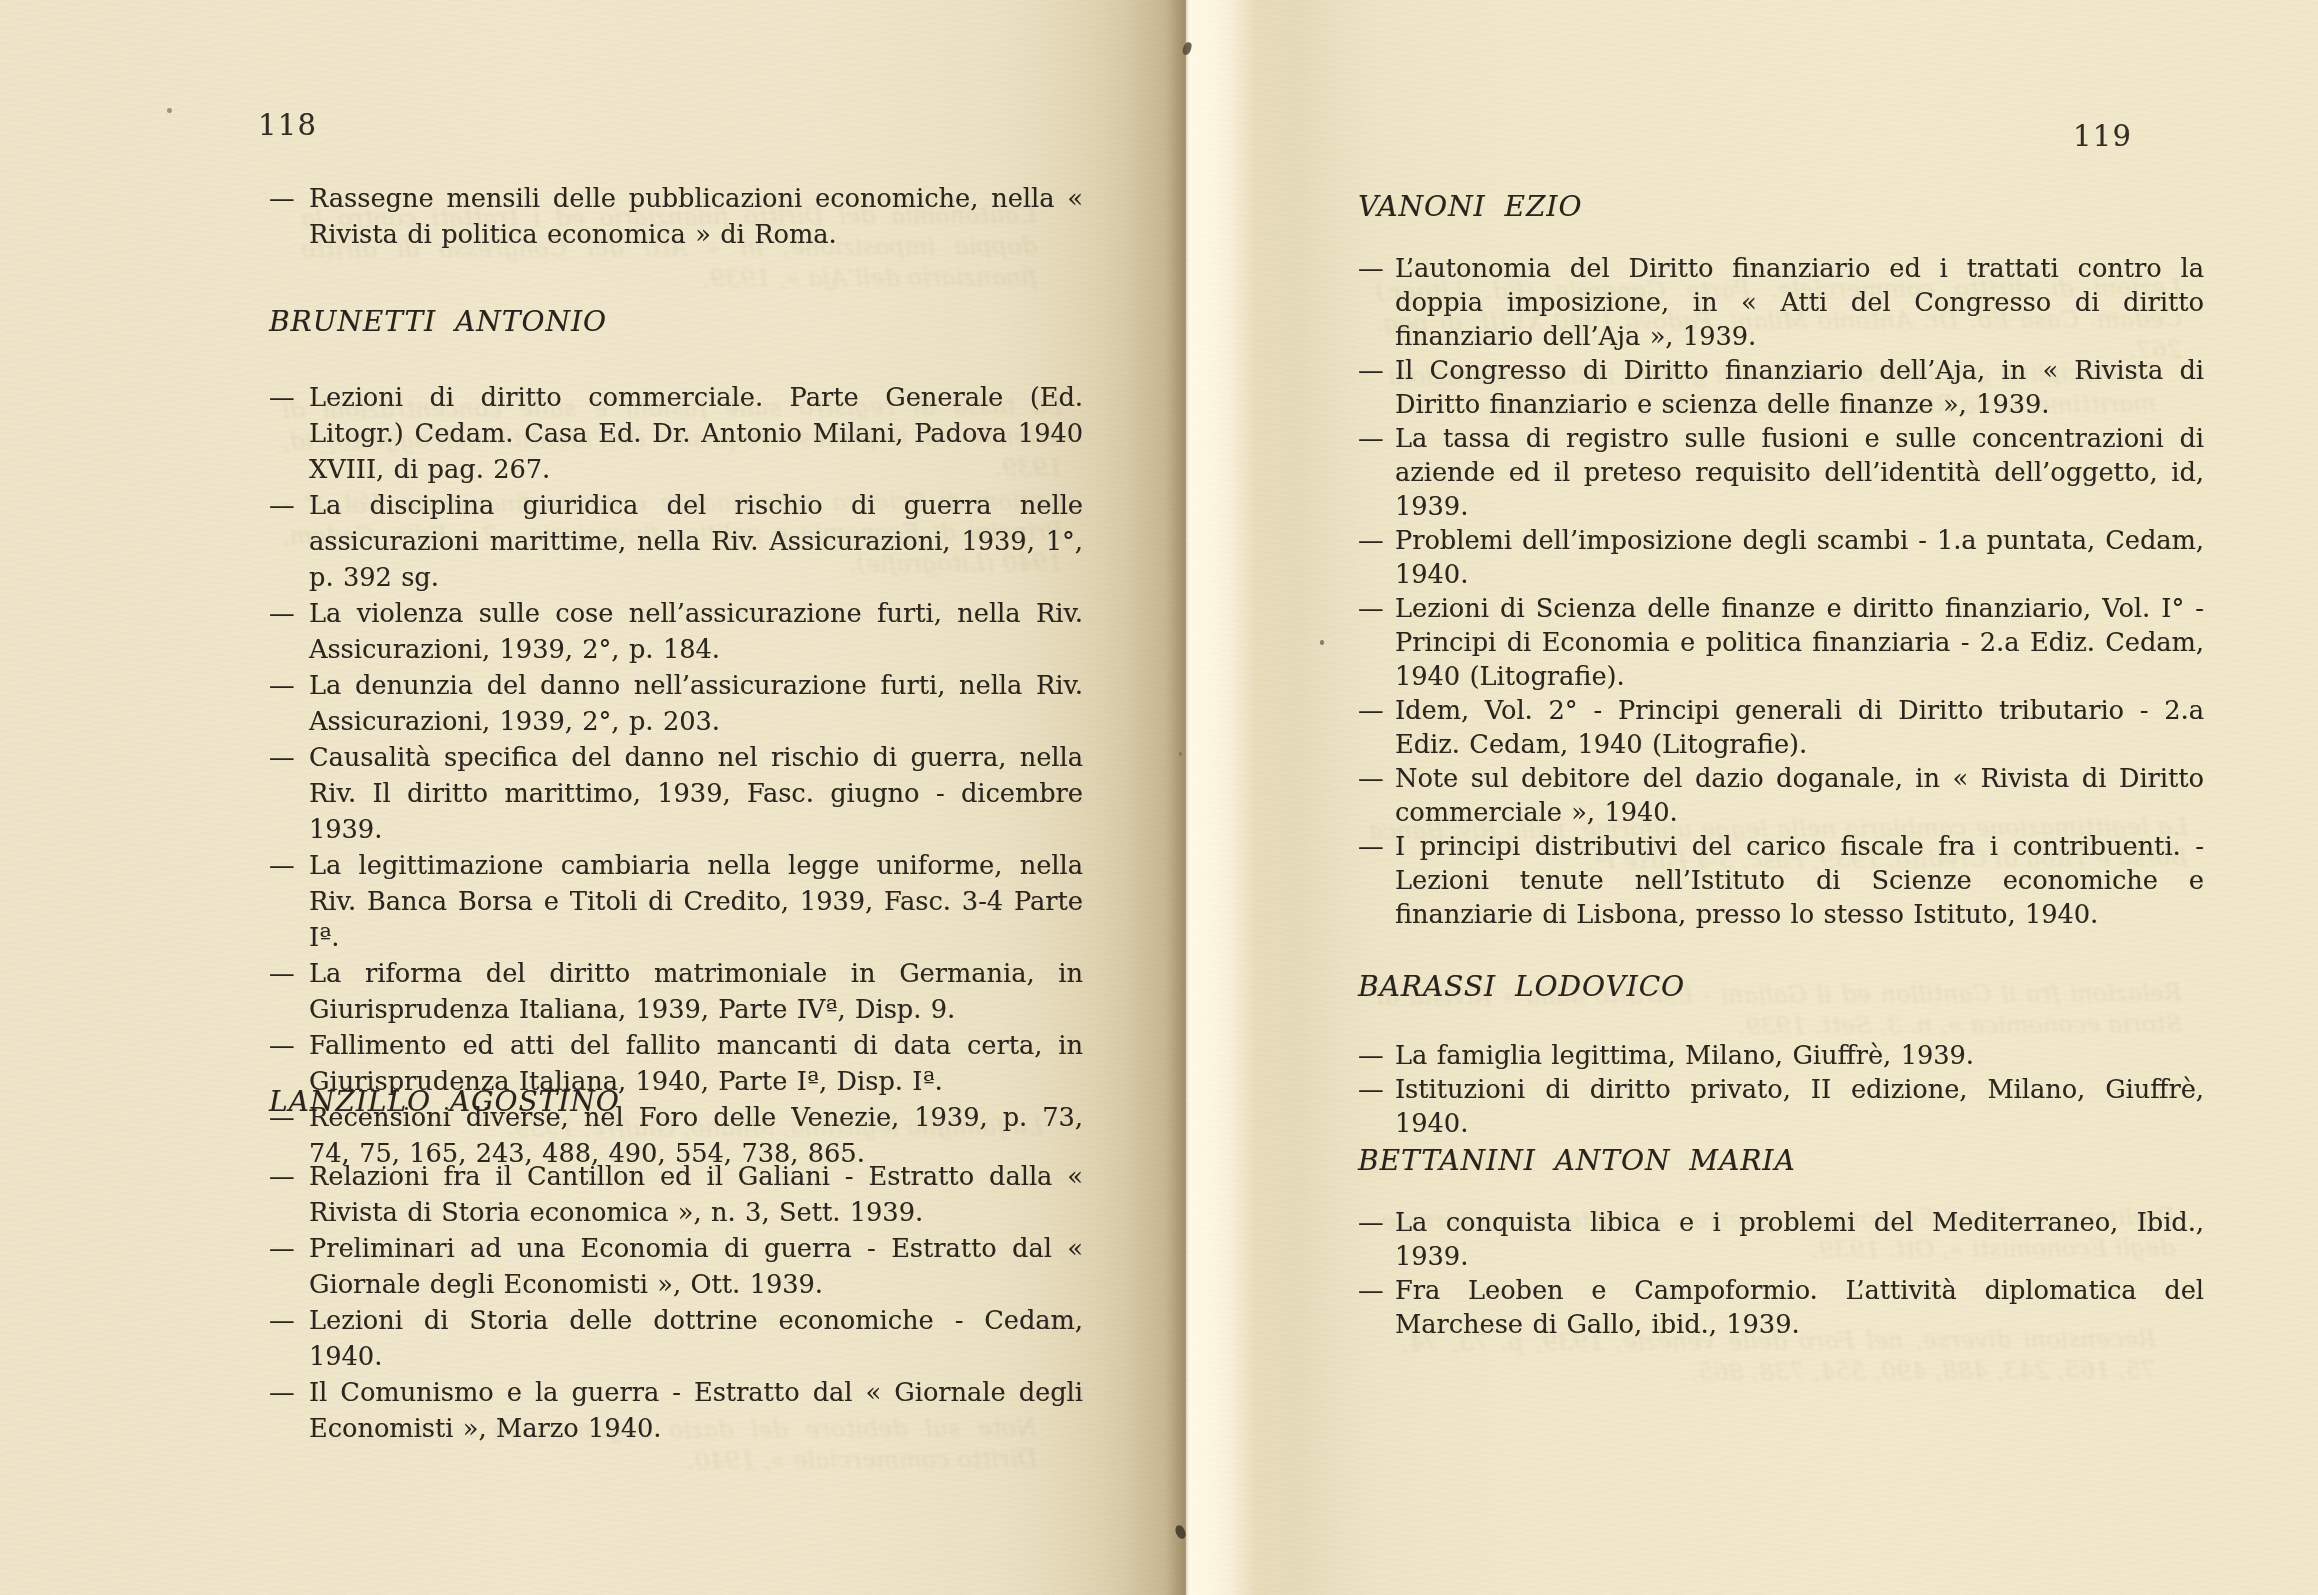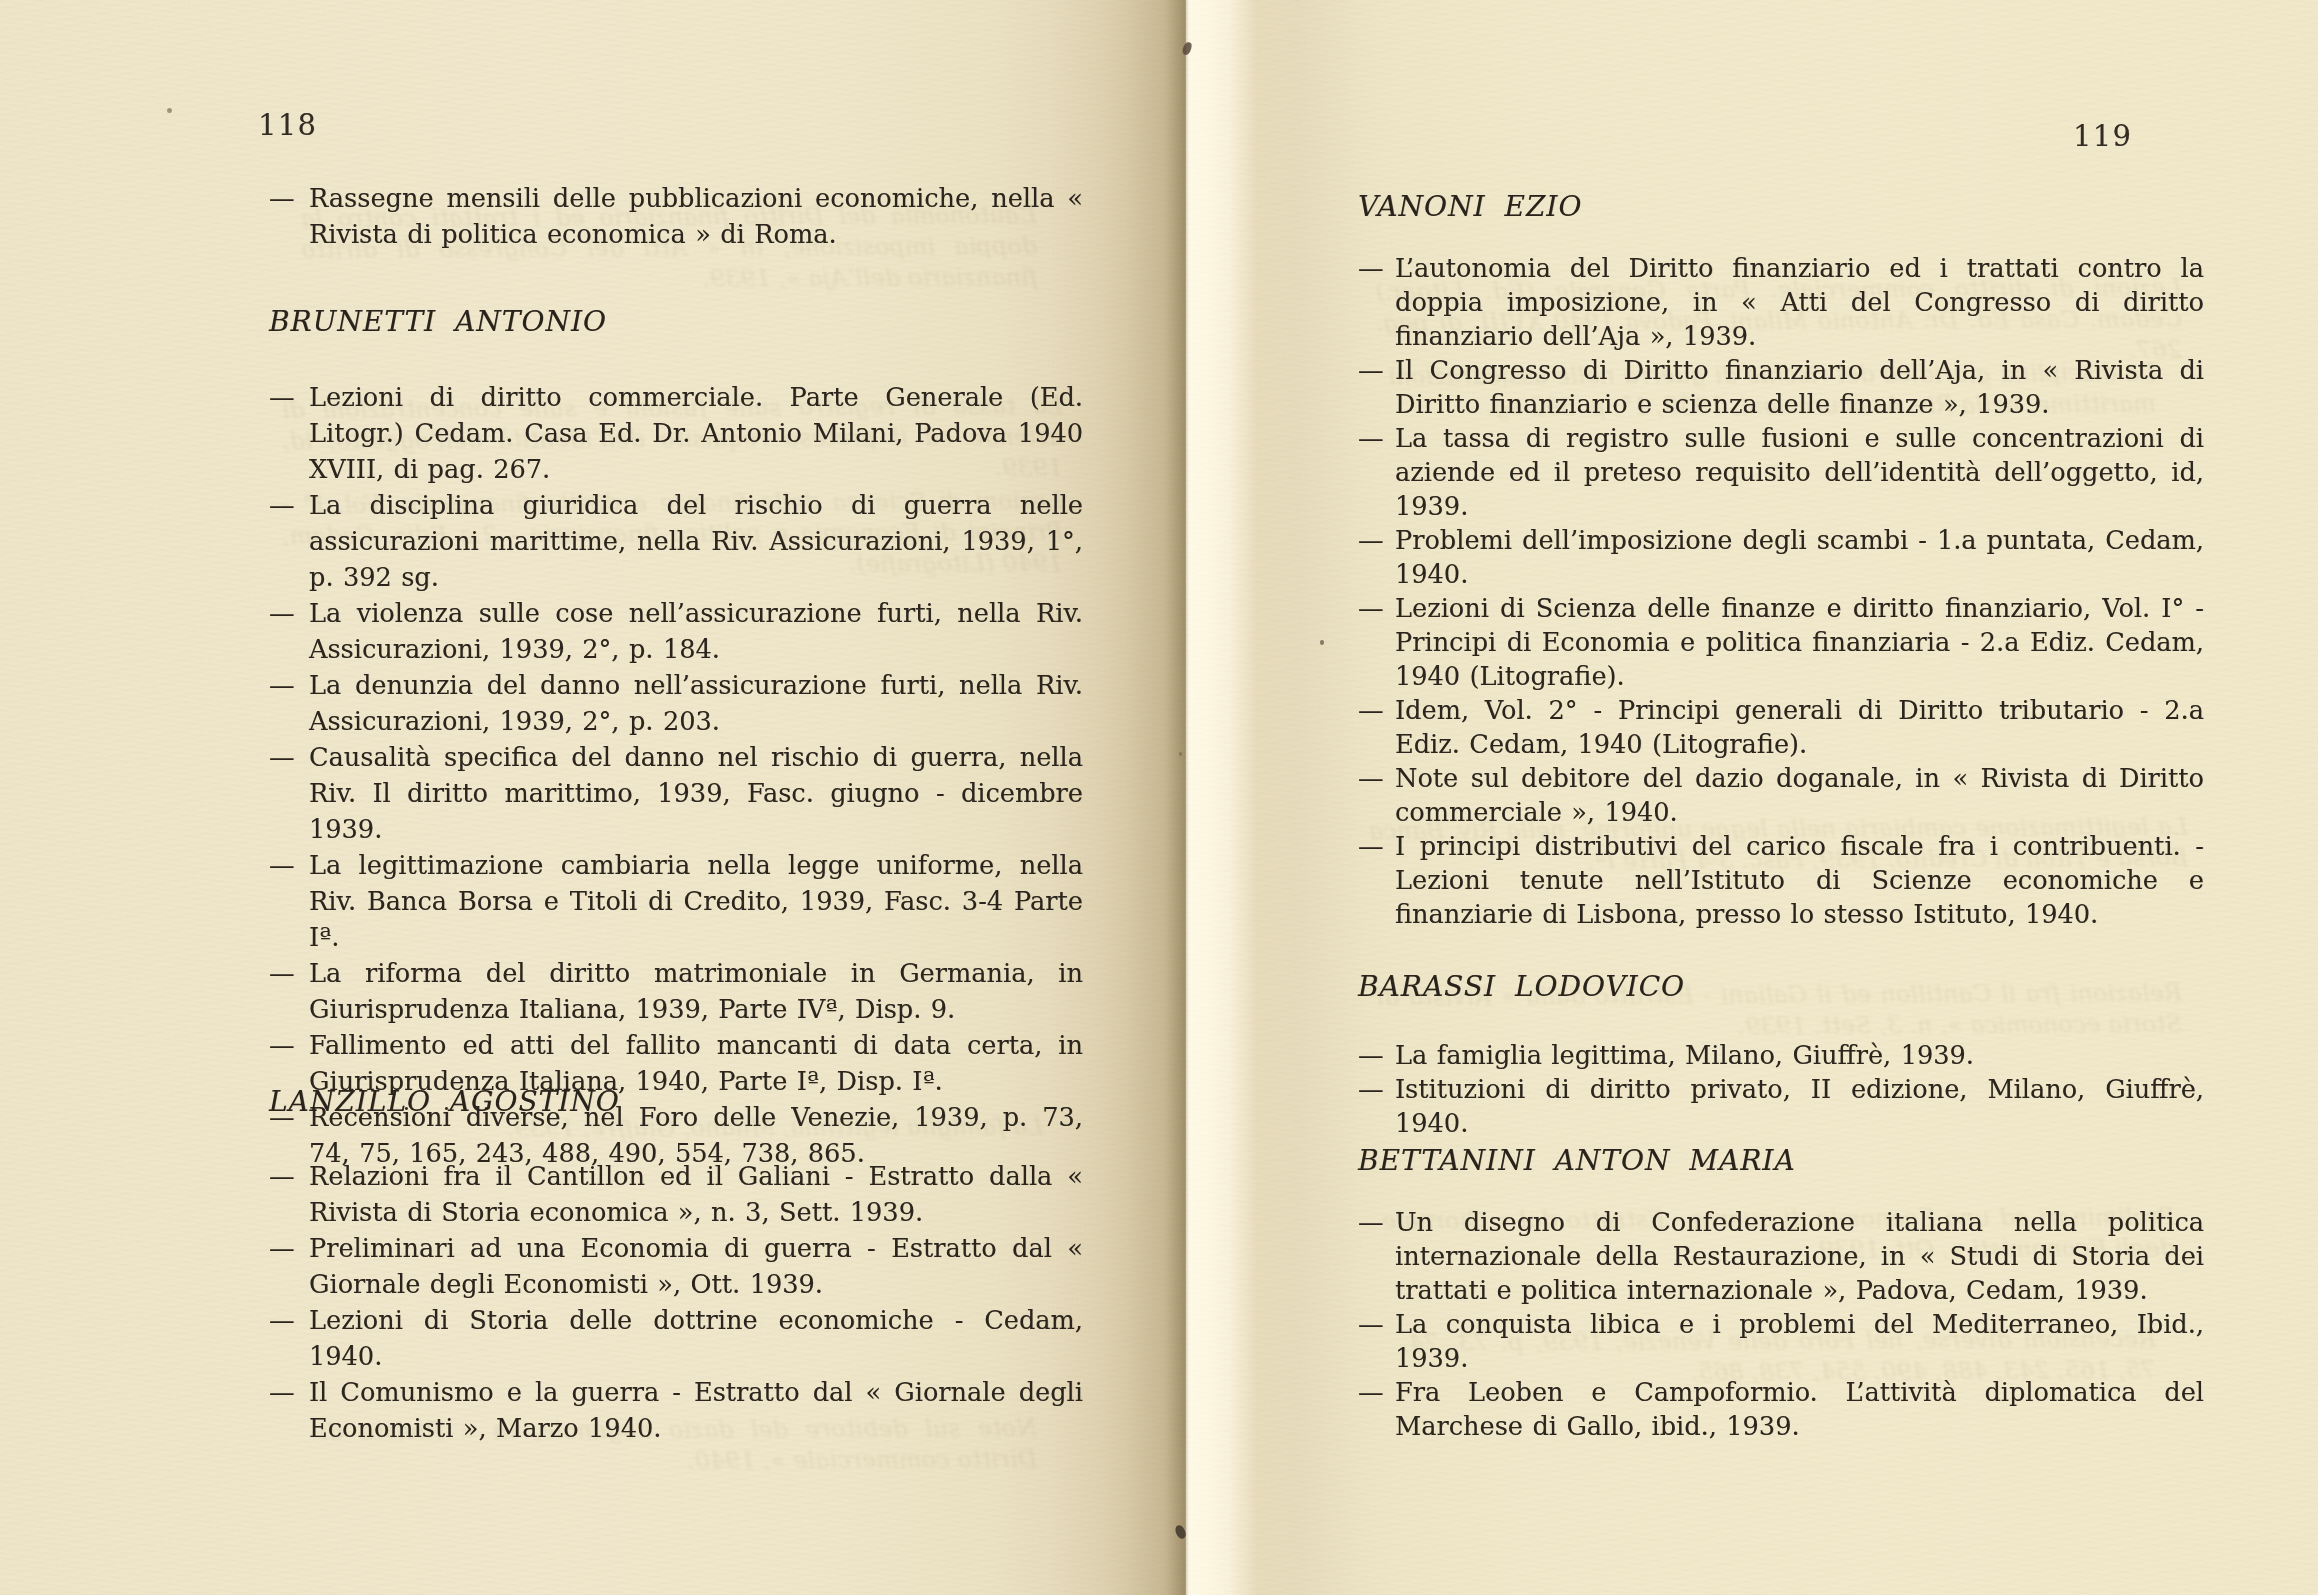--- a/index.html
+++ b/index.html
@@ -147,21 +147,20 @@
         <div class="entry"><span class="marker">—</span><span class="seg-i">Note sul debitore del dazio doganale</span><span class="seg-r">, in « Rivista di Diritto commerciale », 1940.</span></div>
         <div class="entry"><span class="marker">—</span><span class="seg-i">I principi distributivi del carico fiscale fra i contribuenti</span><span class="seg-r">. - Lezioni tenute nell’Istituto di Scienze economiche e finanziarie di Lisbona, presso lo stesso Istituto, 1940.</span></div>
       </div>
       <div class="heading" style="left: 1358px; top: 971px;">BARASSI LODOVICO</div>
       <div class="entries col-right" style="left: 1358px; top: 1038px; width: 846px;">
         <div class="entry"><span class="marker">—</span><span class="seg-i">La famiglia legittima</span><span class="seg-r">, Milano, Giuffrè, 1939.</span></div>
         <div class="entry"><span class="marker">—</span><span class="seg-i">Istituzioni di diritto privato</span><span class="seg-r">, II edizione, Milano, Giuffrè, 1940.</span></div>
       </div>
       <div class="heading" style="left: 1358px; top: 1145px;">BETTANINI ANTON MARIA</div>
       <div class="entries col-right" style="left: 1358px; top: 1205px; width: 846px;">
-        <div class="entry"><span class="marker">—</span><span class="seg-i">Un disegno di Confederazione italiana nella politica internazionale della Restaurazione</span><span class="seg-r">, in « Studi di Storia dei trattati e politica internazionale », Padova, Cedam, 1939.</span></div>
         <div class="entry"><span class="marker">—</span><span class="seg-i">La conquista libica e i problemi del Mediterraneo</span><span class="seg-r">, Ibid., 1939.</span></div>
         <div class="entry"><span class="marker">—</span><span class="seg-i">Fra Leoben e Campoformio. L’attività diplomatica del Marchese di Gallo</span><span class="seg-r">, ibid., 1939.</span></div>
       </div>
     </div>
 
   <div class="speck s1"></div>
   <div class="speck s2"></div>
   <div class="speck s3"></div>
   <div class="thread thread-top"></div>
   <div class="thread thread-bottom"></div>

